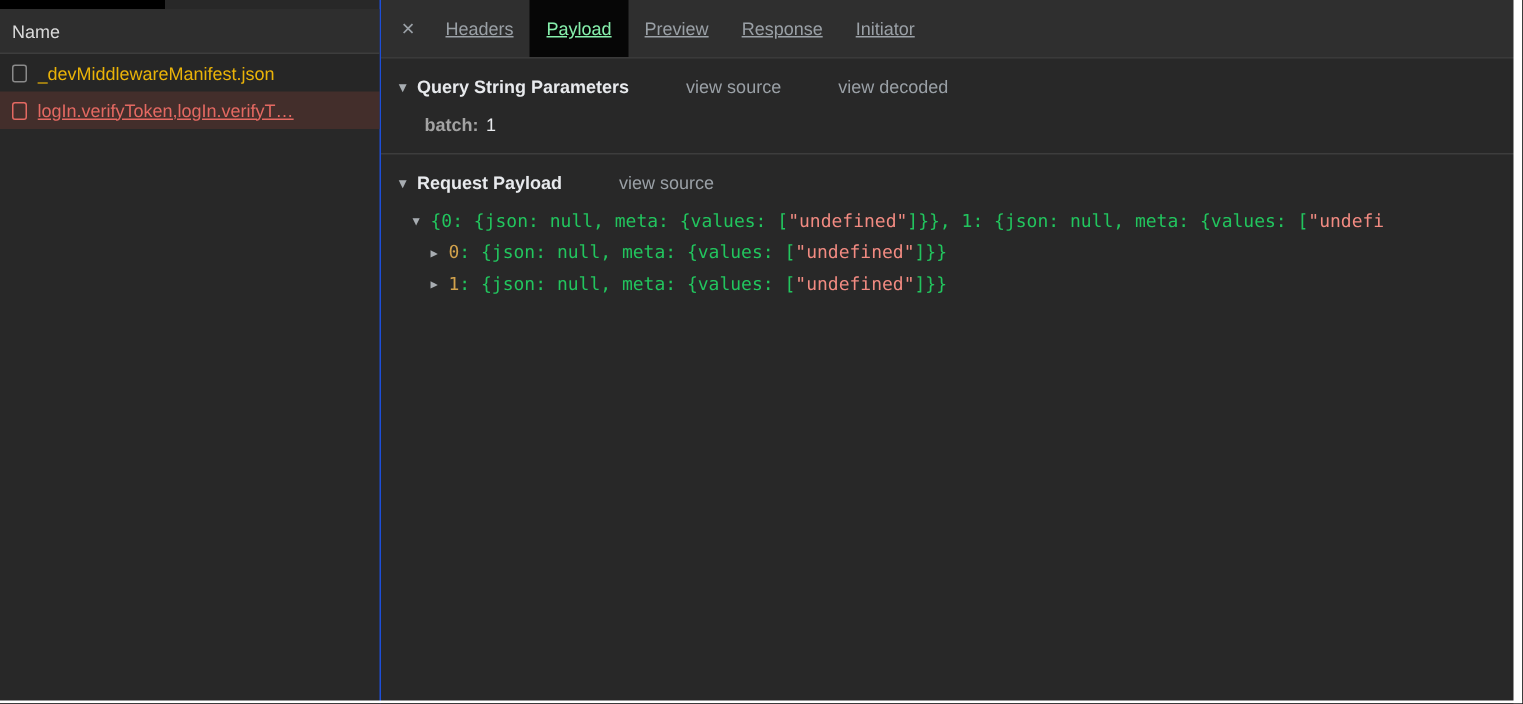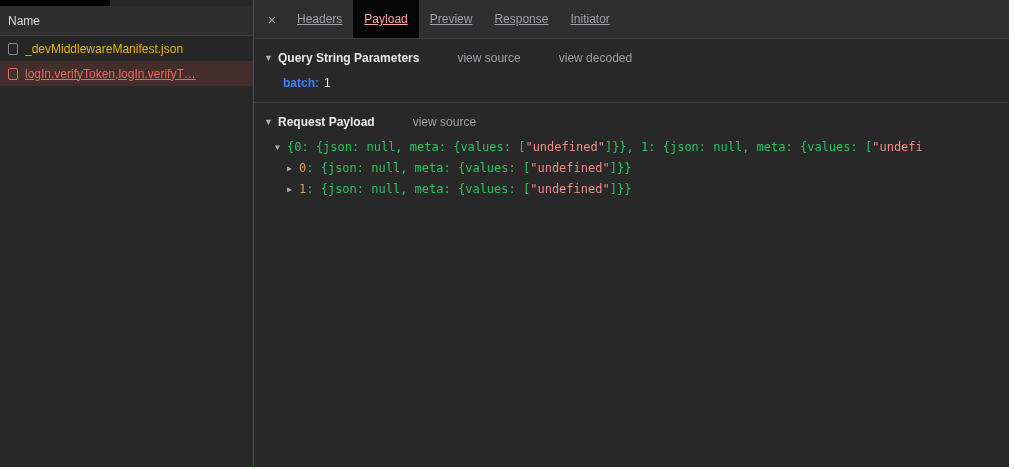--- a/index.html
+++ b/index.html
@@ -21,31 +21,31 @@
   .file-icon{width:10px;height:12px;border:1px solid #8a8a8a;border-radius:2px;flex:none;box-sizing:border-box;}
   .row.error-selected .file-icon{border-color:#e46962;}
   .row-label{white-space:nowrap;overflow:hidden;}
 
   
   .main{flex:1;min-width:0;display:flex;flex-direction:column;}
   .tabbar{height:38px;min-height:38px;background:#2f2f2f;display:flex;align-items:center;
           border-bottom:1px solid #3a3a3a;}
   .close-btn{width:28px;text-align:center;color:#9aa0a6;font-size:15px;cursor:pointer;margin-left:4px;}
   .tab{padding:0 11px;height:100%;display:flex;align-items:center;color:#9aa0a6;cursor:pointer;text-decoration:underline;}
-  .tab.active{background:#060606;color:#fca5a5;}
+  .tab.active{background:#060606;color:#86efac;}
 
   .content{flex:1;overflow:hidden;}
   .qs-section{border-bottom:1px solid #3d3d3d;padding:4px 0 10px 0;}
   .rp-section{padding:4px 0 0 0;}
   .sec-header{display:flex;align-items:center;padding:8px 0 6px 10px;}
   .tri{width:14px;color:#a8adb2;font-size:9px;cursor:pointer;flex:none;}
   .sec-title{font-weight:700;color:#e8eaed;}
   .link{color:#9aa0a6;margin-left:38px;cursor:pointer;text-decoration:none;}
   .param-row{padding:5px 0 2px 29px;}
-  .param-name{color:#3b82f6;font-weight:700;margin-right:5px;}
+  .param-name{color:#a3a3a3;font-weight:700;margin-right:5px;}
   .param-value{color:#e8eaed;}
 
   .tree{font-family:"DejaVu Sans Mono",monospace;font-size:12px;line-height:21px;
         color:#e0e2e4;padding-top:2px;}
   .tree-row{display:flex;align-items:center;white-space:pre;overflow:hidden;
             padding-left:21px;cursor:pointer;}
   .tree-row.child{padding-left:33px;}
   .tree-row .tri{font-size:8px;width:12px;}
   .tokens{overflow:hidden;white-space:pre;}
   .tk-p{color:#22c55e;}

